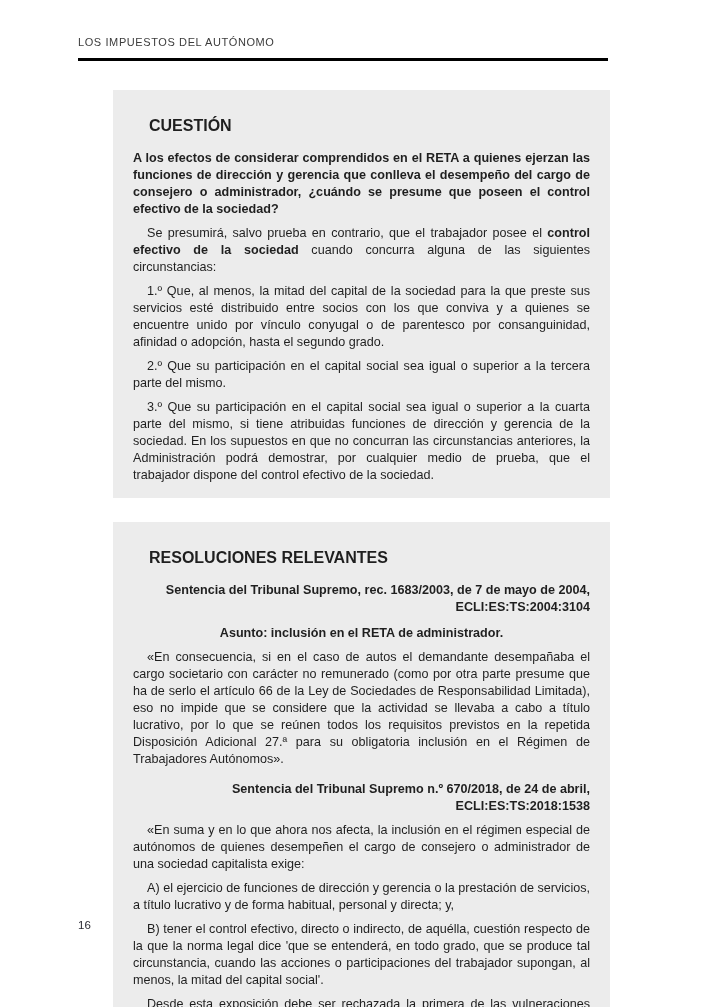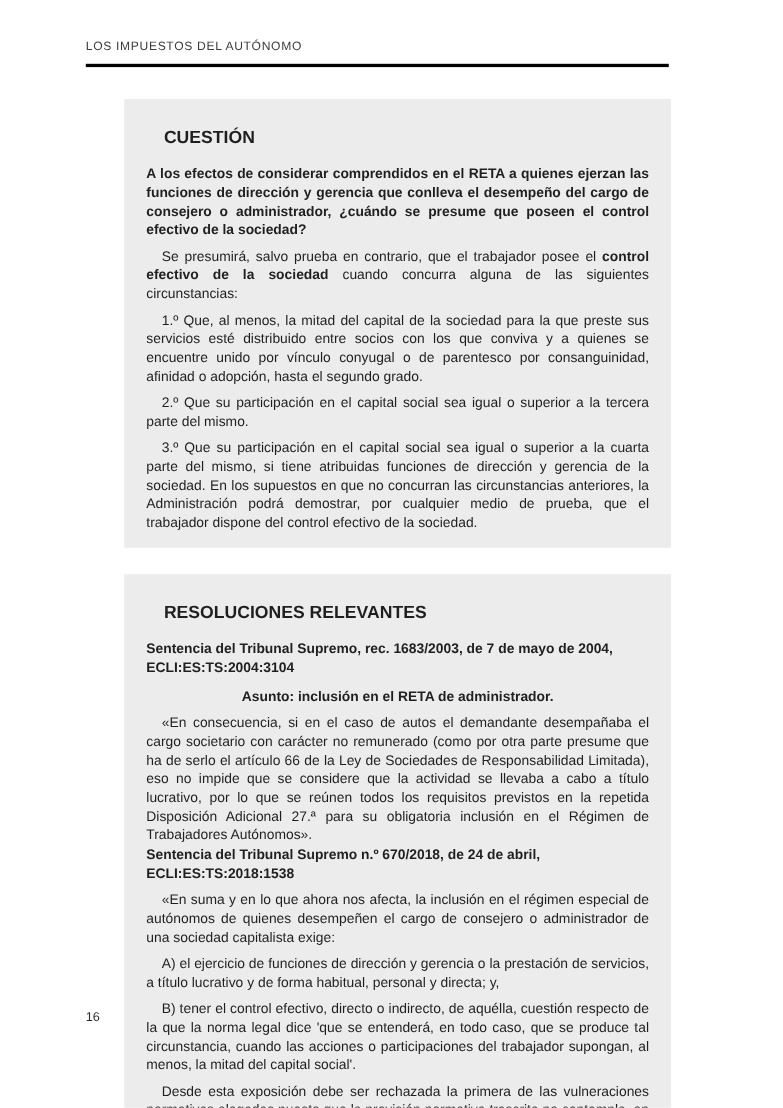--- a/index.html
+++ b/index.html
@@ -46,22 +46,22 @@
     font-size:12.6px;line-height:17px;
     margin:7px 0 0 0;
     text-align:justify;
     hyphens:auto;
   }
   .question-par{
     font-weight:bold;text-indent:0;margin-top:8px;
   }
   .body-par{text-indent:14px;}
   .ruling-title{
-    font-weight:bold;text-indent:0;text-align:left;
-    white-space:pre-line;margin-top:1px;
+    font-weight:bold;text-indent:0;text-align:right;
+    white-space:pre-line;margin-top:13px;
   }
   .ruling-subject{
     font-weight:bold;text-indent:0;text-align:center;margin-top:9px;
   }
   .quote-par{
     text-indent:14px;
   }
   .page-number{
     position:absolute;left:78px;top:919px;
     font-size:11.5px;color:#2a2a33;
@@ -92,20 +92,20 @@
 ECLI:ES:TS:2004:3104</p>
       <p class="ruling-subject">Asunto: inclusión en el RETA de administrador.</p>
       <p class="quote-par">«En consecuencia, si en el caso de autos el demandante desempañaba el cargo societario con carácter no remunerado (como por otra parte presume que ha de serlo el artículo 66 de la Ley de Sociedades de Responsabilidad Limitada), eso no impide que se considere que la actividad se llevaba a cabo a título lucrativo, por lo que se reúnen todos los requisitos previstos en la repetida Disposición Adicional 27.ª para su obligatoria inclusión en el Régimen de Trabajadores Autónomos».</p>
     </div>
 
     <div>
       <p class="ruling-title">Sentencia del Tribunal Supremo n.º 670/2018, de 24 de abril,
 ECLI:ES:TS:2018:1538</p>
       <p class="quote-par">«En suma y en lo que ahora nos afecta, la inclusión en el régimen especial de autónomos de quienes desempeñen el cargo de consejero o administrador de una sociedad capitalista exige:</p>
       <p class="quote-par">A) el ejercicio de funciones de dirección y gerencia o la prestación de servicios, a título lucrativo y de forma habitual, personal y directa; y,</p>
-      <p class="quote-par">B) tener el control efectivo, directo o indirecto, de aquélla, cuestión respecto de la que la norma legal dice 'que se entenderá, en todo caso, que se produce tal circunstancia, cuando las acciones o participaciones del trabajador supongan, al menos, la mitad del capital social'.</p>
+      <p class="quote-par">B) tener el control efectivo, directo o indirecto, de aquélla, cuestión respecto de la que la norma legal dice 'que se entenderá, en todo grado, que se produce tal circunstancia, cuando las acciones o participaciones del trabajador supongan, al menos, la mitad del capital social'.</p>
       <p class="quote-par">Desde esta exposición debe ser rechazada la primera de las vulneraciones normativas alegadas puesto que la previsión normativa trascrita no contempla, en modo alguno, que la inclusión en el régimen de autónomos exija que el Consejero Delegado tenga que ser trabajador que preste otros servicios o desempeñe otras funciones en la empresa mercantil capitalista. Es decir, que en este supuesto el encuadramiento en el régimen de autónomos no requiere la demostración de que la</p>
     </div>
   </section>
 
 </div>
 
 <div class="page-number">16</div>
 
 </body></html>

